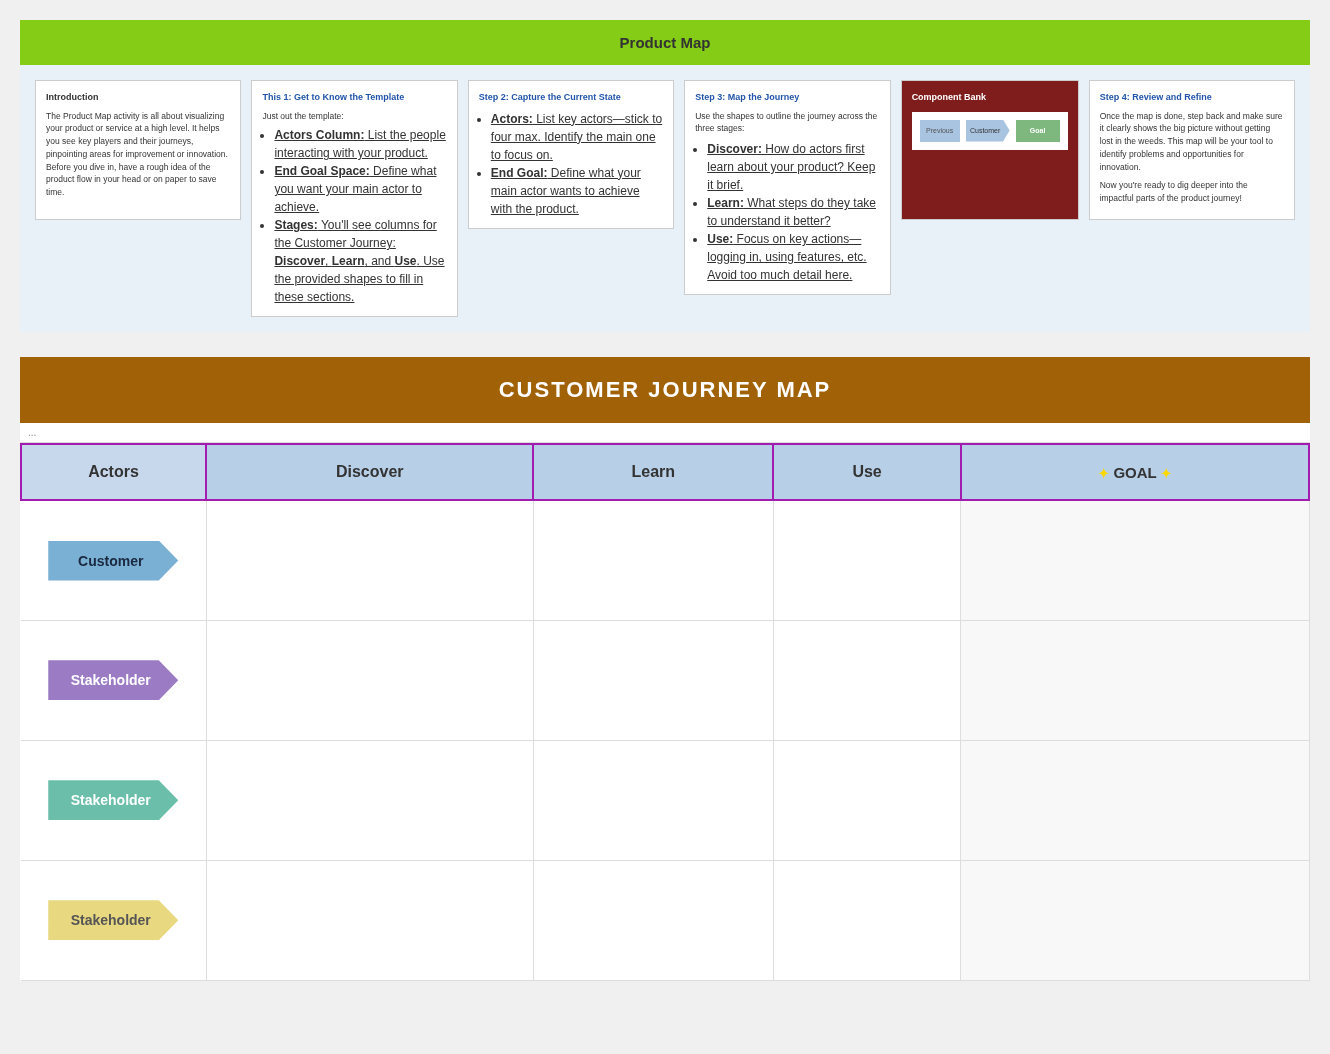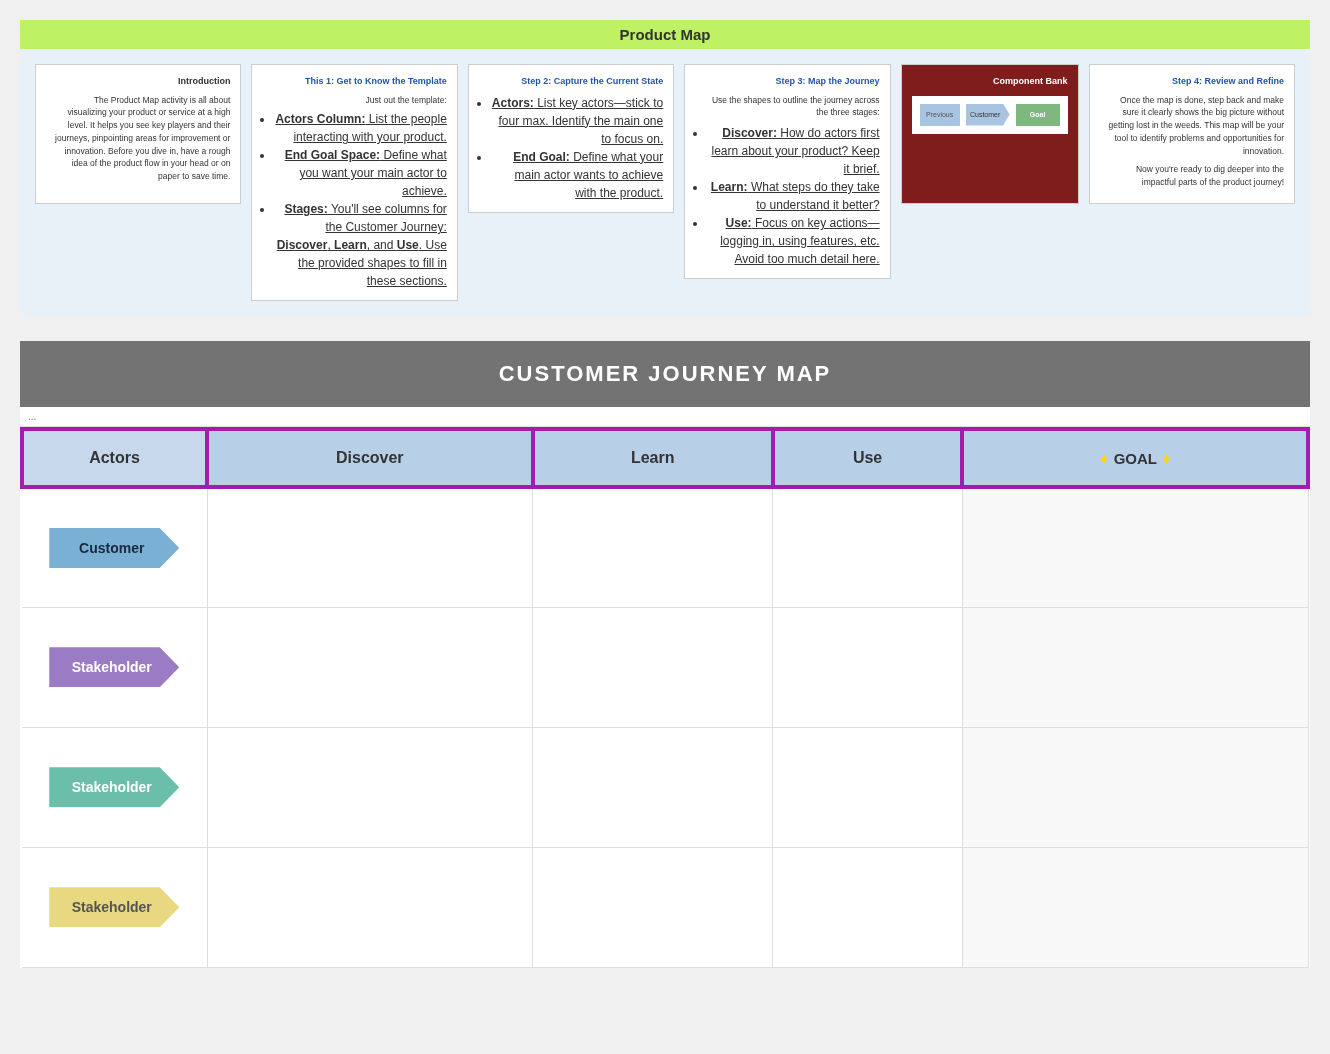--- a/index.html
+++ b/index.html
@@ -7,23 +7,23 @@
       background: #f0f0f0;
       font-family: Arial, sans-serif;
       font-size: 12px;
       color: #333;
       width: 1330px;
       min-height: 1054px;
     }
 
     
     .top-header {
-      background: #bef264;
+      background: #84cc16;
       text-align: center;
-      padding: 6px;
+      padding: 14px;
       font-weight: bold;
       font-size: 15px;
       margin: 20px 20px 0 20px;
     }
 
     
     .cards-section {
       background: #e8f0f8;
       margin: 0 20px;
       padding: 15px;
@@ -34,39 +34,37 @@
 
     .instruction-card {
       background: white;
       border: 1px solid #ccc;
       padding: 10px;
       flex: 1;
       font-size: 9px;
       line-height: 1.4;
       min-height: 140px;
       position: relative;
-      text-align: right;
     }
 
     .instruction-card .card-title {
       font-weight: bold;
       font-size: 9px;
       margin-bottom: 6px;
       color: #333;
     }
 
     .instruction-card .card-title.blue {
       color: #2255aa;
     }
 
     .instruction-card p {
       font-size: 8.5px;
       line-height: 1.5;
       color: #333;
-      margin-left: 8px;
     }
 
     .instruction-card ul {
       padding-left: 12px;
       margin-top: 4px;
     }
 
     .instruction-card ul li {
       font-size: 12px;
       line-height: 1.5;
@@ -135,21 +133,21 @@
       color: white;
       font-weight: bold;
     }
 
     
     .journey-section {
       margin: 25px 20px 20px 20px;
     }
 
     .journey-header {
-      background: #737373;
+      background: #a16207;
       color: white;
       text-align: center;
       padding: 20px;
       font-size: 22px;
       font-weight: bold;
       letter-spacing: 2px;
     }
 
     .journey-toolbar {
       background: white;
@@ -168,21 +166,21 @@
     
     .col-header-row {
       background: #b8cfe8;
     }
 
     .col-header {
       padding: 18px 10px;
       font-weight: bold;
       font-size: 16px;
       text-align: center;
-      border: 4px solid #a21caf;
+      border: 2px solid #a21caf;
     }
 
     .col-header-actors {
       width: 185px;
       background: #c8d8ec;
     }
 
     .col-header-discover {
       background: #b8cfe8;
     }

